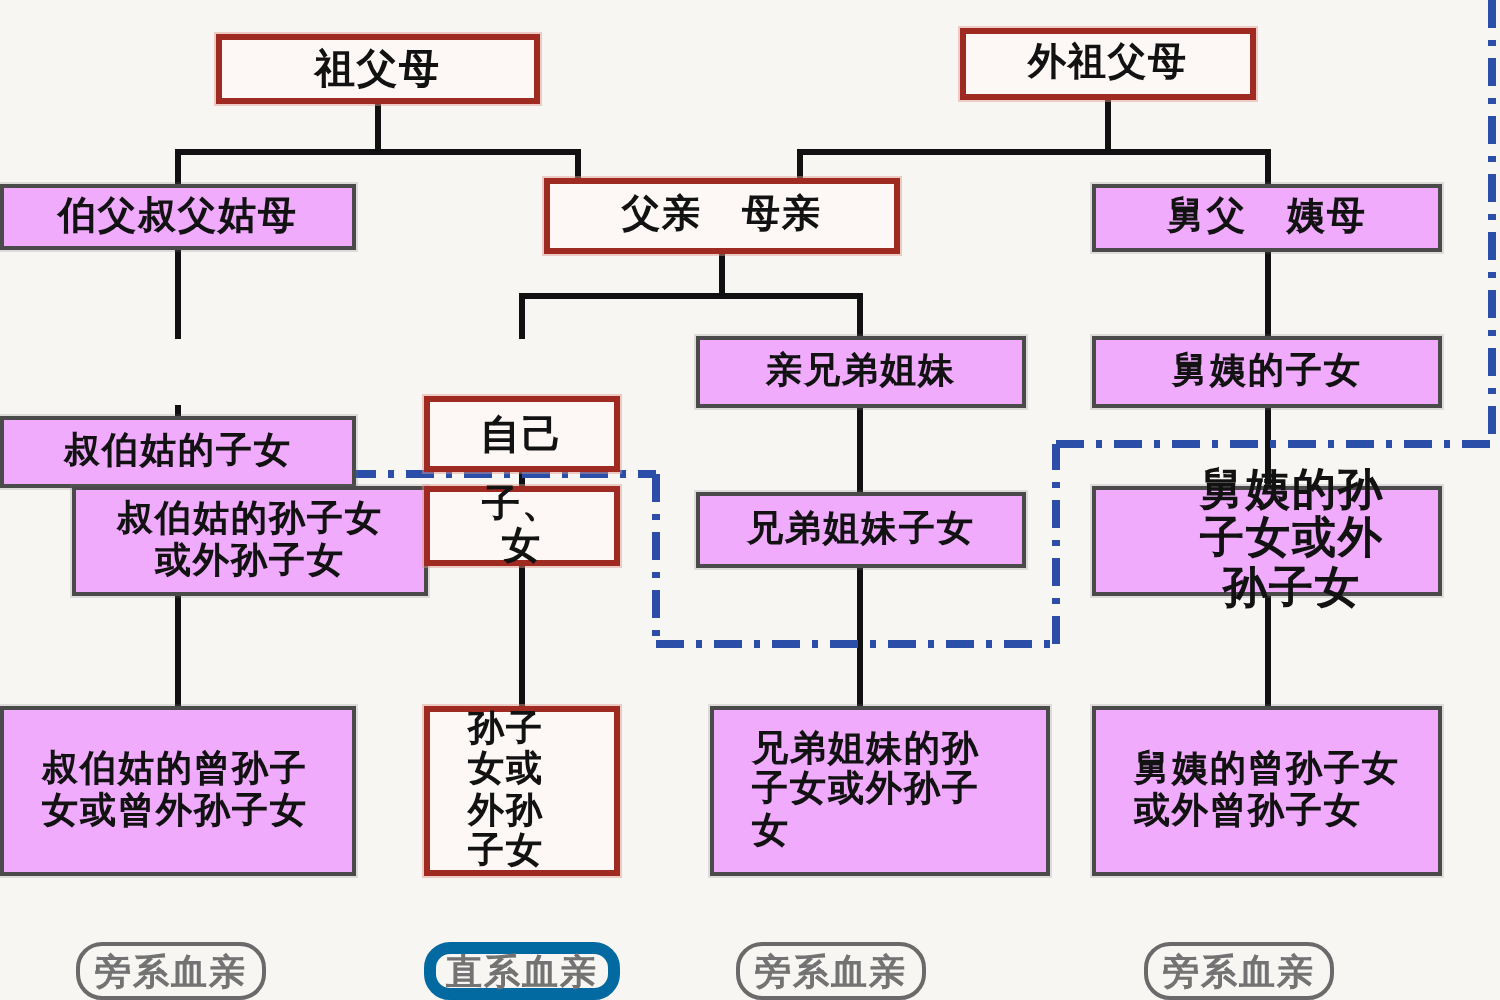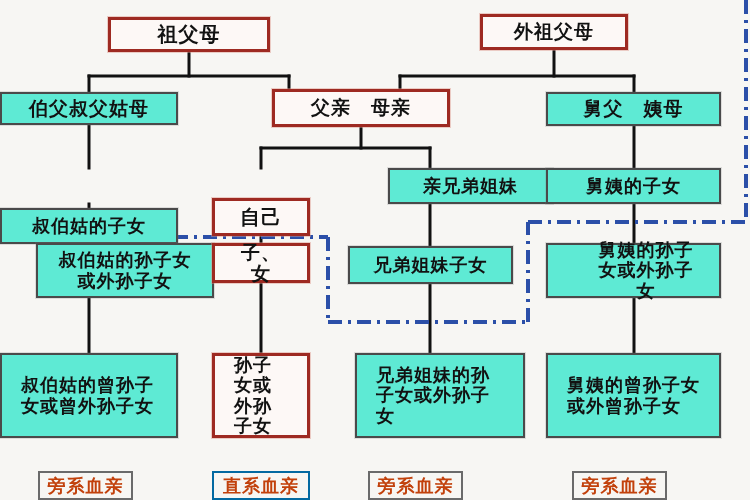--- a/index.html
+++ b/index.html
@@ -9,21 +9,21 @@
     font-family:"DejaVu Sans","Liberation Sans",sans-serif;
     overflow:hidden;
     position:relative;
   }
   #chart{
     position:absolute;left:0;top:0;width:750px;height:500px;
   }
   .node{
     position:absolute;
     box-sizing:border-box;
-    background:#5eead4;
+    background:#f0abfc;
     display:flex;
     align-items:center;
     justify-content:center;
     text-align:center;
     font-weight:700;
     letter-spacing:1px;
     color:#121212;
     line-height:1.12;
     z-index:5;
   }
@@ -35,26 +35,27 @@
     border:3px solid #9e2a22;
     background:#fdf8f6;
     box-shadow:0 0 0 1px rgba(220,150,140,.45);
   }
   .node span{display:block;width:100%;padding:0 19px;}
   .legend{
     position:absolute;
     box-sizing:border-box;
     display:flex;align-items:center;justify-content:center;
     font-weight:700;letter-spacing:1px;
-    color:#c2410c;
+    color:#737373;
     background:transparent;
     z-index:5;
+    border-radius:13px;
   }
   .legend.gray{border:2px solid #6a6a6a;}
-  .legend.red{border:2px solid #0369a1;}
+  .legend.red{border:6px solid #0369a1;}
 </style>
 </head>
 <body>
 
 <svg id="chart" viewBox="0 0 750 500" width="750" height="500" xmlns="http://www.w3.org/2000/svg">
 
   <g stroke="#111111" stroke-width="3" fill="none" stroke-linecap="square">
 
     <path d="M189,52 L189,76"></path>
     <path d="M89,76 L289,76"></path>
@@ -117,37 +118,37 @@
     </div>
     <div class="node gray" style="left: 546px; top: 92px; width: 175px; height: 34px;">
       <span style="font-size: 19px;">舅父　姨母</span>
     </div>
     <div class="node gray" style="left: 0px; top: 168px; width: 178px; height: 36px; margin-top: 40px;">
       <span style="font-size: 18px;">叔伯姑的子女</span>
     </div>
     <div class="node red" style="left: 212px; top: 168px; width: 98px; height: 38px; margin-top: 30px;">
       <span style="font-size: 20px;">自己</span>
     </div>
-    <div class="node gray" style="left: 348px; top: 168px; width: 165px; height: 36px; margin-left: 40px;">
+    <div class="node gray" style="left: 348px; top: 168px; width: 165px; height: 36px;">
       <span style="font-size: 18px;">亲兄弟姐妹</span>
     </div>
     <div class="node gray" style="left: 546px; top: 168px; width: 175px; height: 36px;">
       <span style="font-size: 18px;">舅姨的子女</span>
     </div>
     <div class="node gray" style="left: 0px; top: 243px; width: 178px; height: 55px; margin-left: 36px;">
       <span style="font-size: 18px;">叔伯姑的孙子女或外孙子女</span>
     </div>
     <div class="node red" style="left: 212px; top: 243px; width: 98px; height: 40px;">
       <span style="font-size: 19px;">子、女</span>
     </div>
     <div class="node gray" style="left: 348px; top: 246px; width: 165px; height: 38px;">
       <span style="font-size: 18px;">兄弟姐妹子女</span>
     </div>
     <div class="node gray" style="left: 546px; top: 243px; width: 175px; height: 55px;">
-      <span style="font-size: 18px; margin-left: 25px;">舅姨的孙子女或外孙子女</span>
+      <span style="font-size: 22px; margin-left: 25px;">舅姨的孙子女或外孙子女</span>
     </div>
     <div class="node gray" style="left: 0px; top: 353px; width: 178px; height: 85px;">
       <span style="font-size: 18px; text-align: left;">叔伯姑的曾孙子女或曾外孙子女</span>
     </div>
     <div class="node red" style="left: 212px; top: 353px; width: 98px; height: 85px;">
       <span style="font-size: 18px; text-align: left;">孙子女或外孙子女</span>
     </div>
     <div class="node gray" style="left: 343px; top: 353px; width: 170px; height: 85px; margin-left: 12px;">
       <span style="font-size: 18px; text-align: left;">兄弟姐妹的孙子女或外孙子女</span>
     </div>

